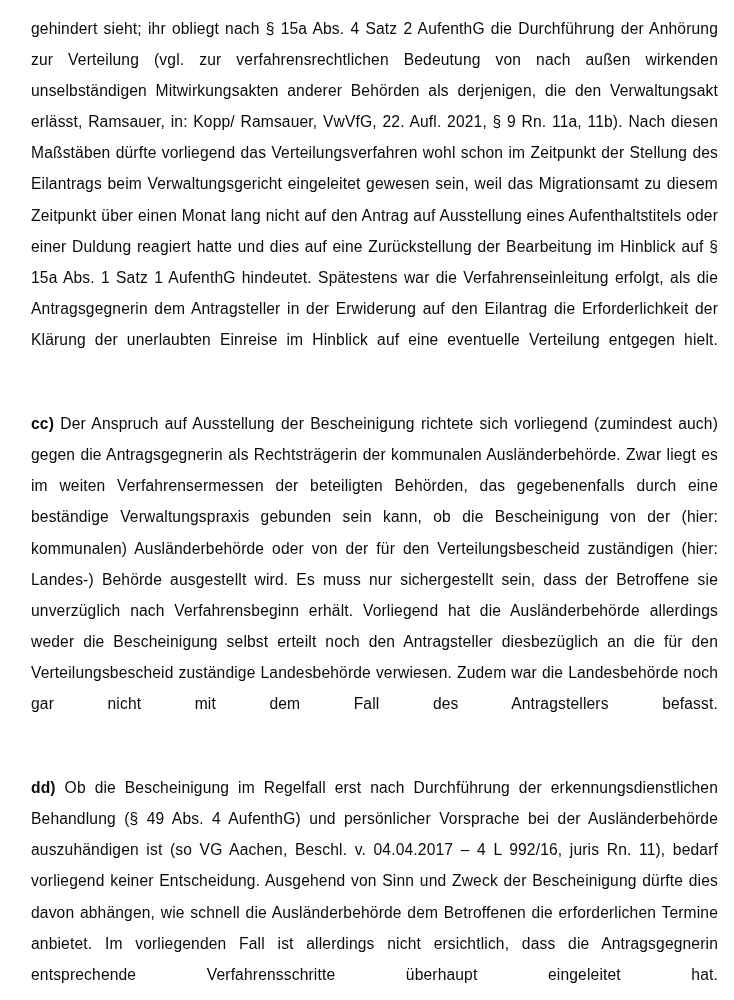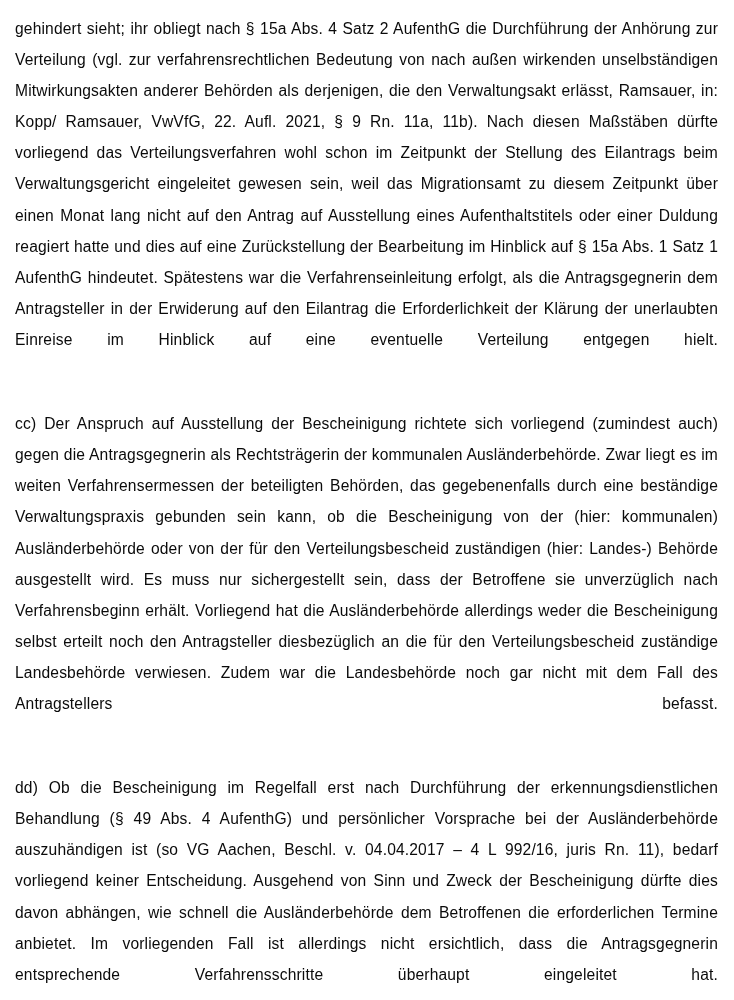--- a/index.html
+++ b/index.html
@@ -11,40 +11,40 @@
     width: 734px;
     height: 1000px;
     overflow: hidden;
     font-family: "Liberation Sans", sans-serif;
     color: #000000;
   }
   .page {
     width: 734px;
     height: 1000px;
     box-sizing: border-box;
-    padding: 13px 16px 0 15px;
+    padding: 13px 16px 0 31px;
     background: #ffffff;
     position: relative;
   }
   .para {
     font-size: 15.6px;
     line-height: 31.1px;
     text-align: justify;
     text-justify: inter-word;
     margin: 0;
     color: #0a0a0a;
     letter-spacing: 0.01em;
     word-spacing: 0.005em;
     -webkit-font-smoothing: none;
   }
   .para + .para {
     margin-top: 22px;
   }
   .para .marker {
-    font-weight: normal;
+    font-weight: bold;
   }
   
   .para::after {
     content: "";
     display: inline-block;
     width: 100%;
   }
 </style>
 </head>
 <body>

